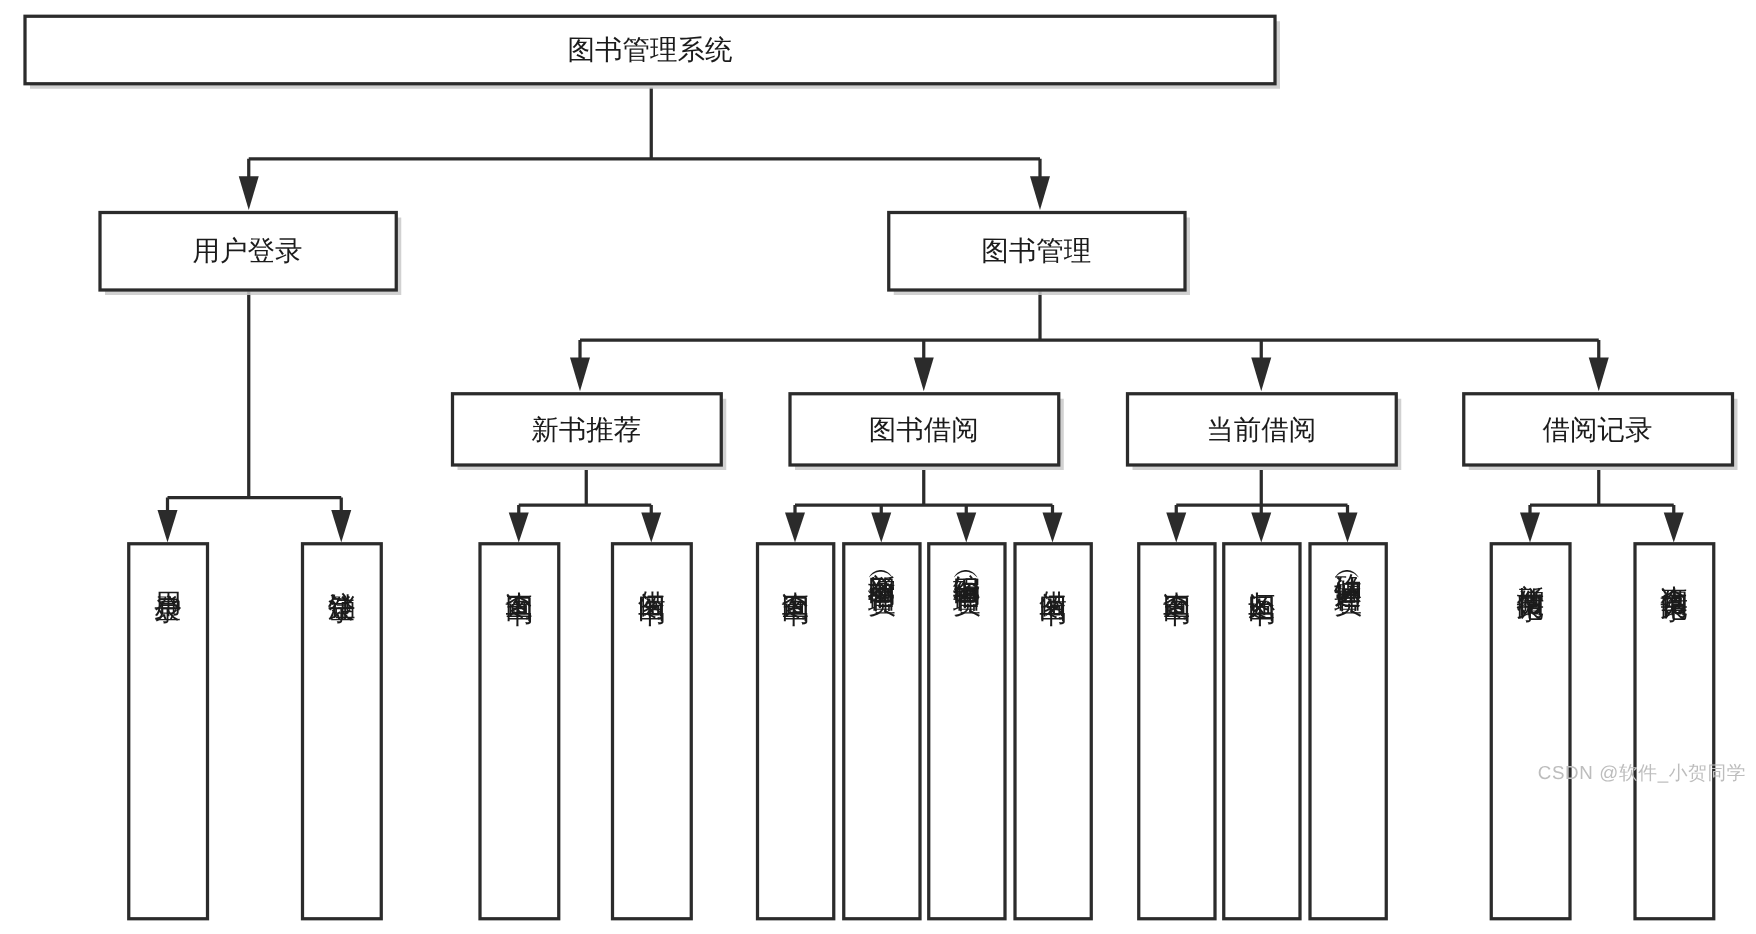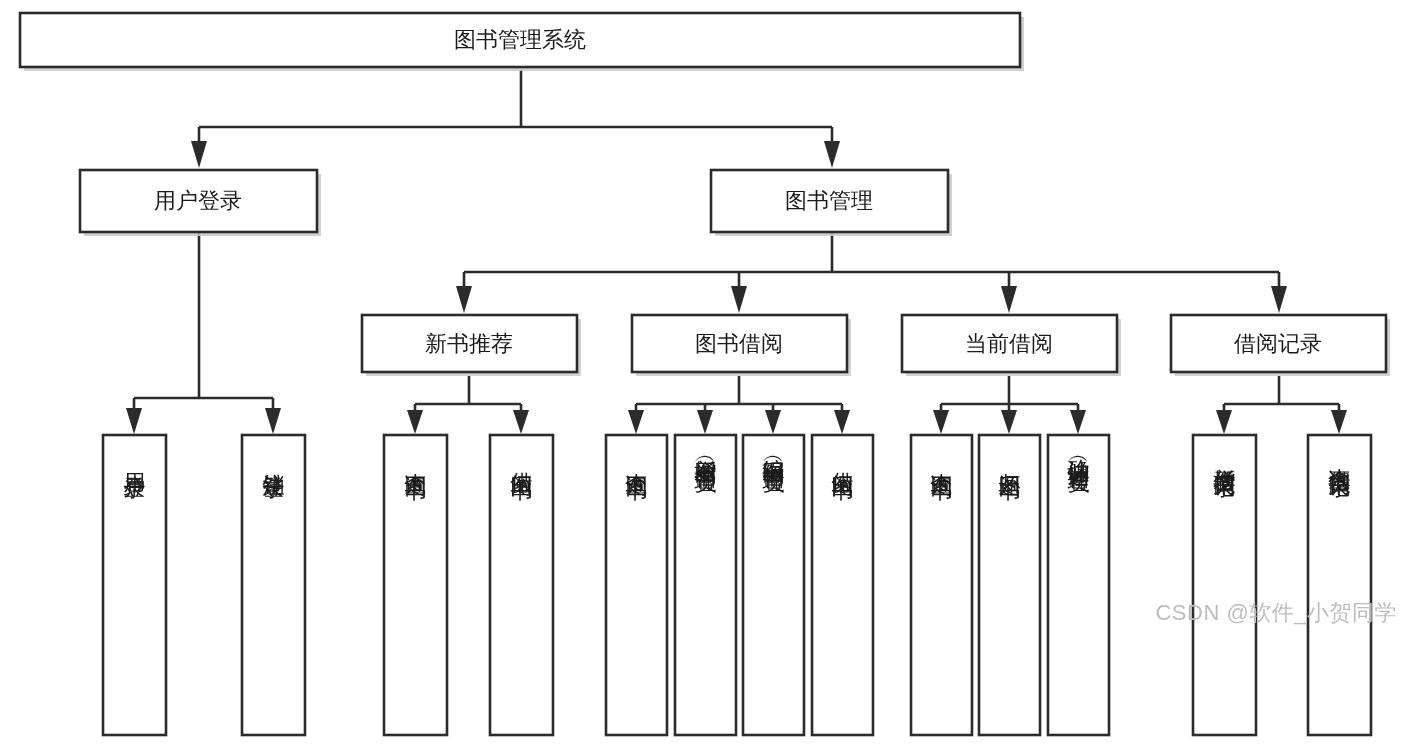--- a/index.html
+++ b/index.html
@@ -68,21 +68,21 @@
     line-height: 1.08;
     letter-spacing: 2px;
     color: #1b1b1b;
     white-space: nowrap;
   }
   #watermark {
     position: absolute;
     right: 8px;
     bottom: 4px;
     font-family: "Liberation Sans", "DejaVu Sans", sans-serif;
-    font-size: 22px;
+    font-size: 15px;
     color: #bdbdbd;
     letter-spacing: 0.5px;
     white-space: nowrap;
     pointer-events: none;
   }
 </style>
 </head>
 <body>
 
 <div id="diagram-root">

